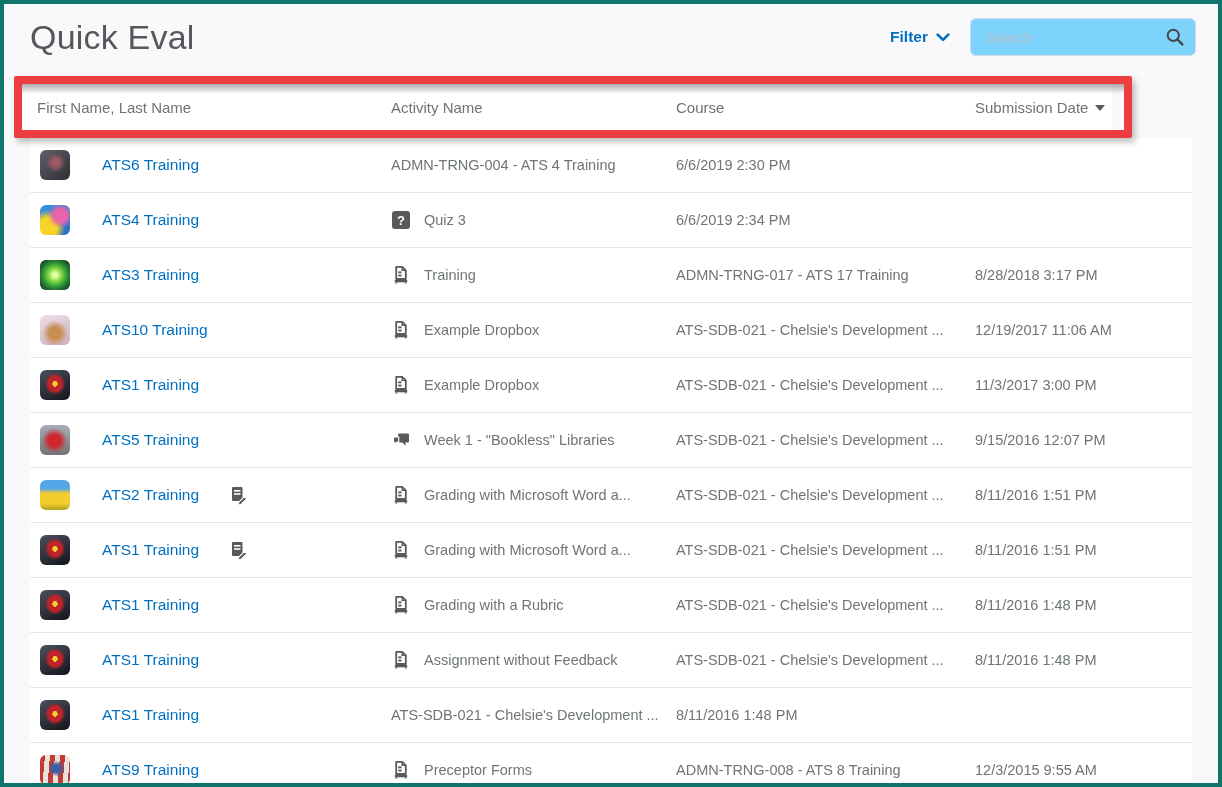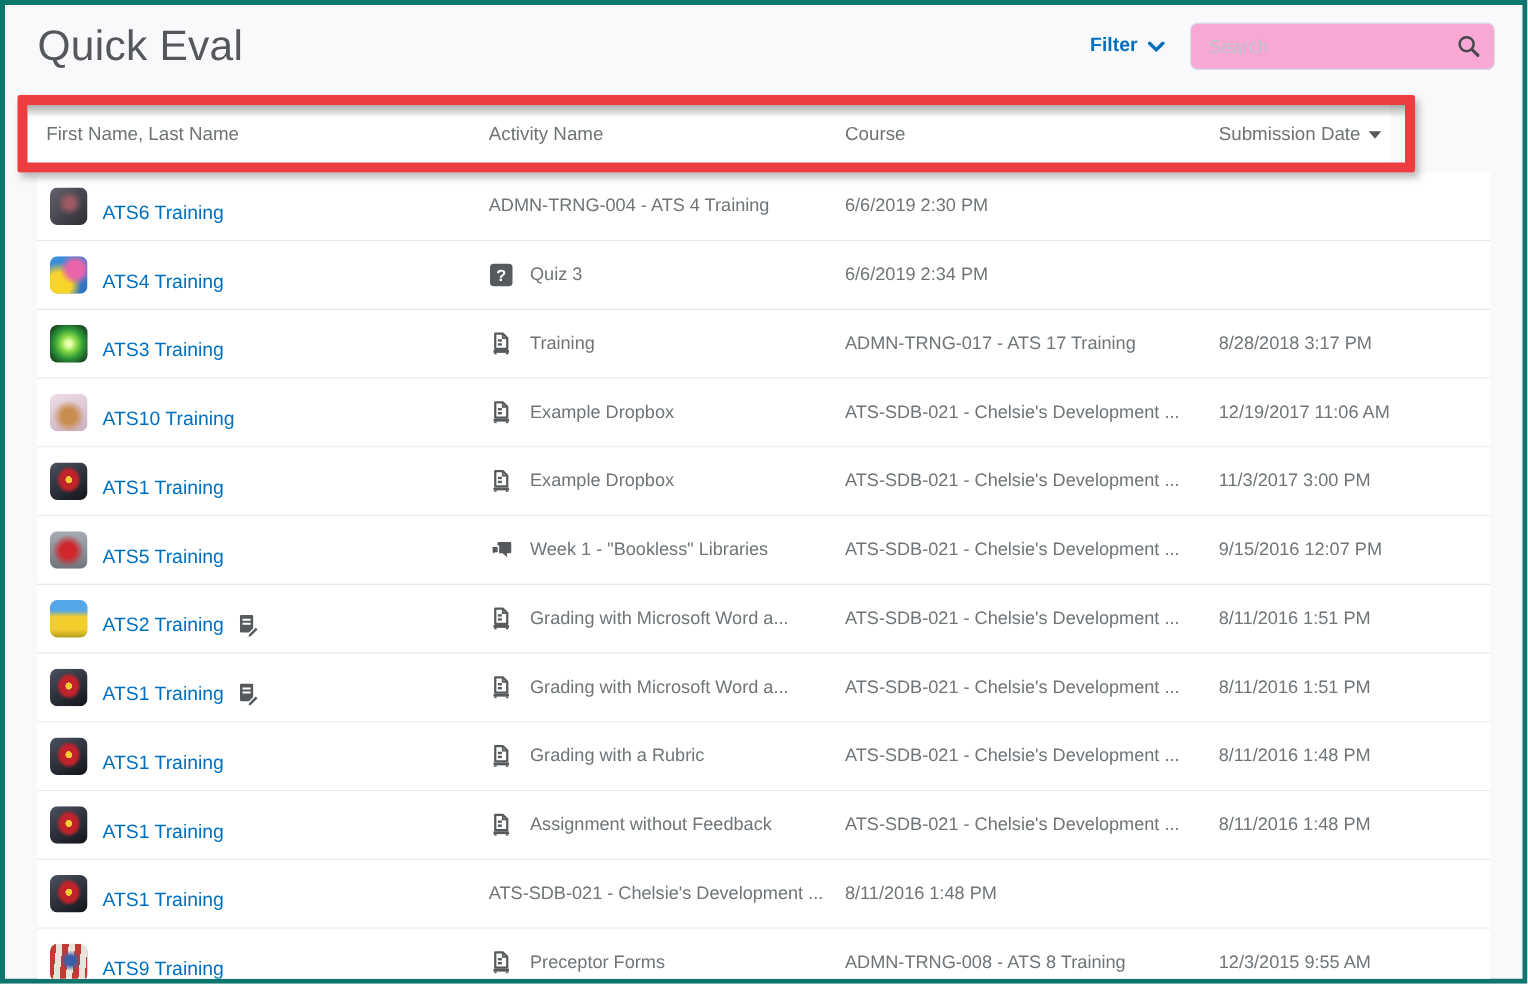--- a/index.html
+++ b/index.html
@@ -11,22 +11,22 @@
     border:4px solid #0f766e; background:#f9f9fb; overflow:hidden;
   }
 
   
   .topbar { display:flex; justify-content:space-between; align-items:flex-start; padding:14px 22px 0 26px; }
   .page-title { font-size:34px; font-weight:400; color:#54585a; letter-spacing:.2px; }
   .top-controls { display:flex; align-items:center; gap:20px; }
   .filter-btn { display:flex; align-items:center; gap:8px; color:#006fbf; font-size:15.5px; font-weight:700; cursor:pointer; }
   .searchbox { position:relative; }
   .searchbox input {
-    width:244px; height:38px; border:1px solid #d3dce8; border-radius:6px;
-    background:#f9a8d4; font-size:15px; color:#565a5c; padding:0 42px 0 14px; outline:none;
+    width:226px; height:38px; border:1px solid #d3dce8; border-radius:6px;
+    background:#7dd3fc; font-size:15px; color:#565a5c; padding:0 42px 0 14px; outline:none;
     font-family:"Liberation Sans", sans-serif;
   }
   .searchbox input::placeholder { color:#b9c0c9; }
   .search-icon { position:absolute; right:11px; top:9px; cursor:pointer; }
 
   
   .header-row {
     position:absolute; left:18px; top:79px; width:1090px; height:48px;
     background:#fff; display:grid; grid-template-columns:354px 285px 299px auto;
     align-items:center; padding-left:15px; z-index:2;
@@ -44,21 +44,21 @@
   .red-overlay::before { content:""; position:absolute; left:0; right:0; top:0; height:10px;
     background:linear-gradient(rgba(90,90,90,.5), rgba(90,90,90,0)); }
 
   
   .eval-list { position:absolute; left:26px; top:134px; width:1162px; z-index:1; }
   .row {
     display:grid; grid-template-columns:361px 285px 299px auto; align-items:center;
     height:55px; background:#fff; border-bottom:1px solid #e4e8f0;
   }
   .cell { font-size:14.5px; color:#6e7477; }
-  .identity { display:flex; align-items:flex-end; padding-left:10px; }
+  .identity { display:flex; align-items:center; padding-left:10px;gap:20px; }
   .avatar { width:30px; height:30px; border-radius:6px; flex:0 0 30px; margin-right:12px; }
   .name { color:#006fbf; font-size:15.5px; text-decoration:none; cursor:pointer; }
   .draft { margin-left:10px; display:inline-flex; }
   .activity { display:flex; align-items:center; }
   .aicon { display:inline-flex; width:20px; justify-content:center; margin-right:13px; }
   .quiz-glyph { width:18px; height:18px; background:#565a5c; border-radius:3px; color:#fff;
     font-weight:700; font-size:13px; display:flex; align-items:center; justify-content:center; }
 
   
   .av-ats6 { background:radial-gradient(circle at 52% 42%, #a05a66 0 14%, rgba(0,0,0,0) 42%), linear-gradient(135deg,#63616b,#2d2d33); }

